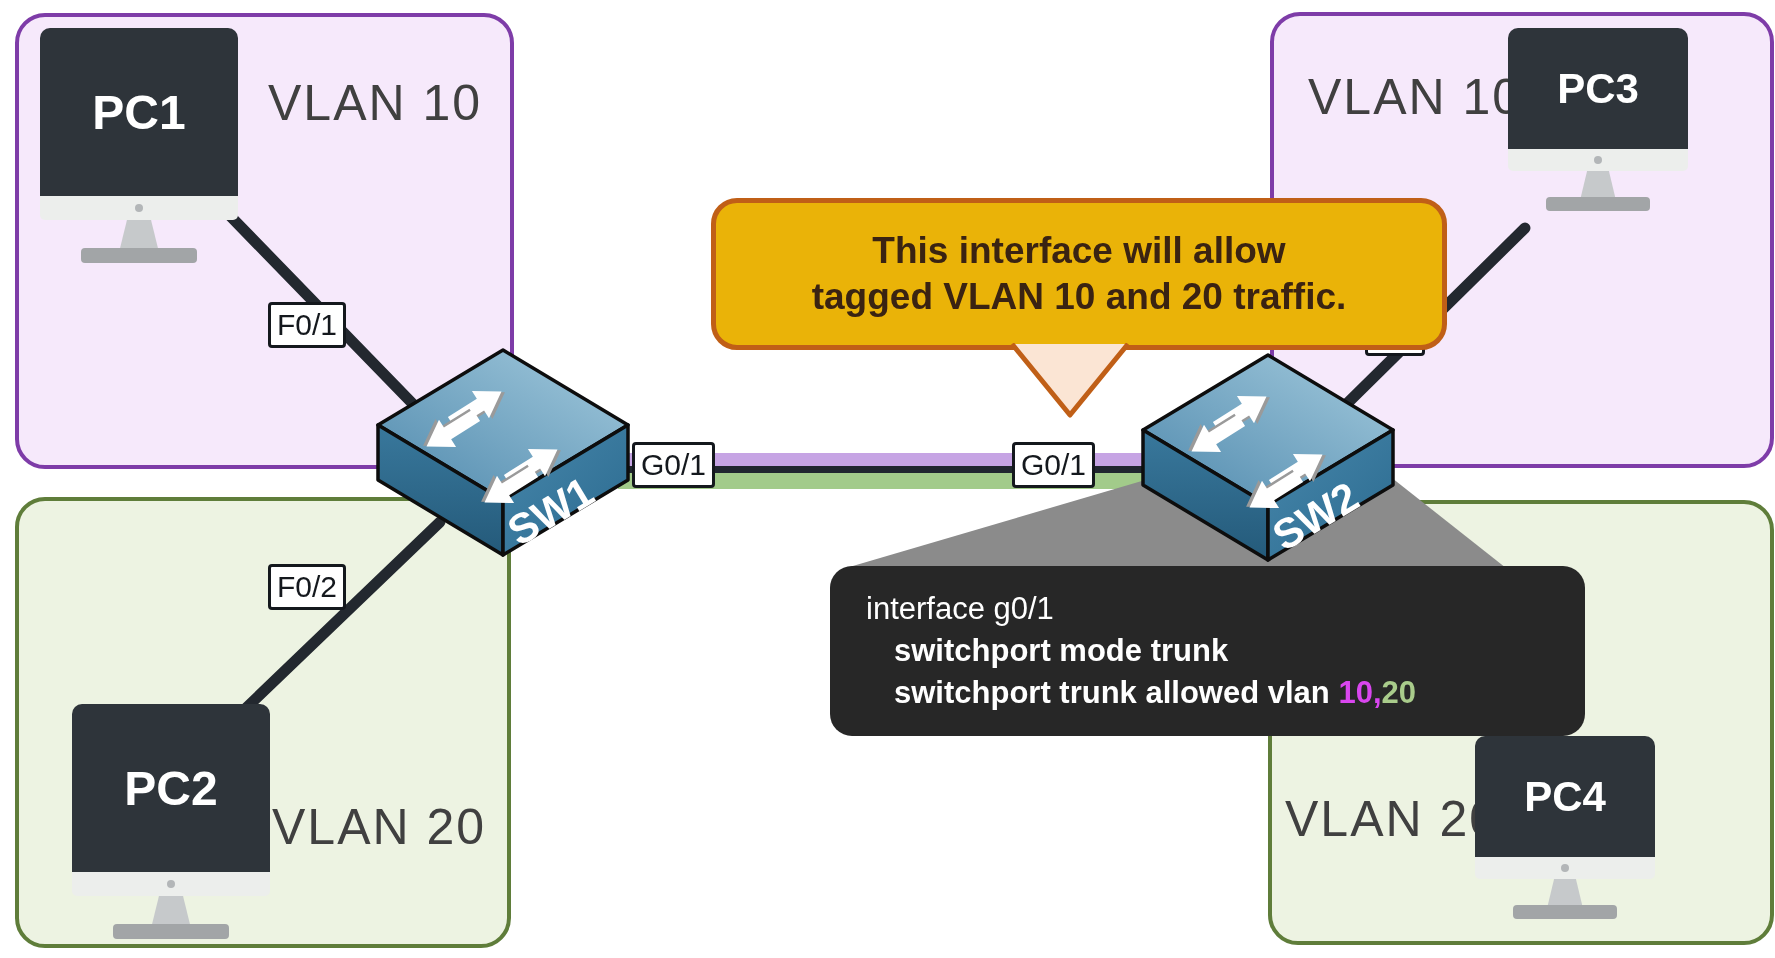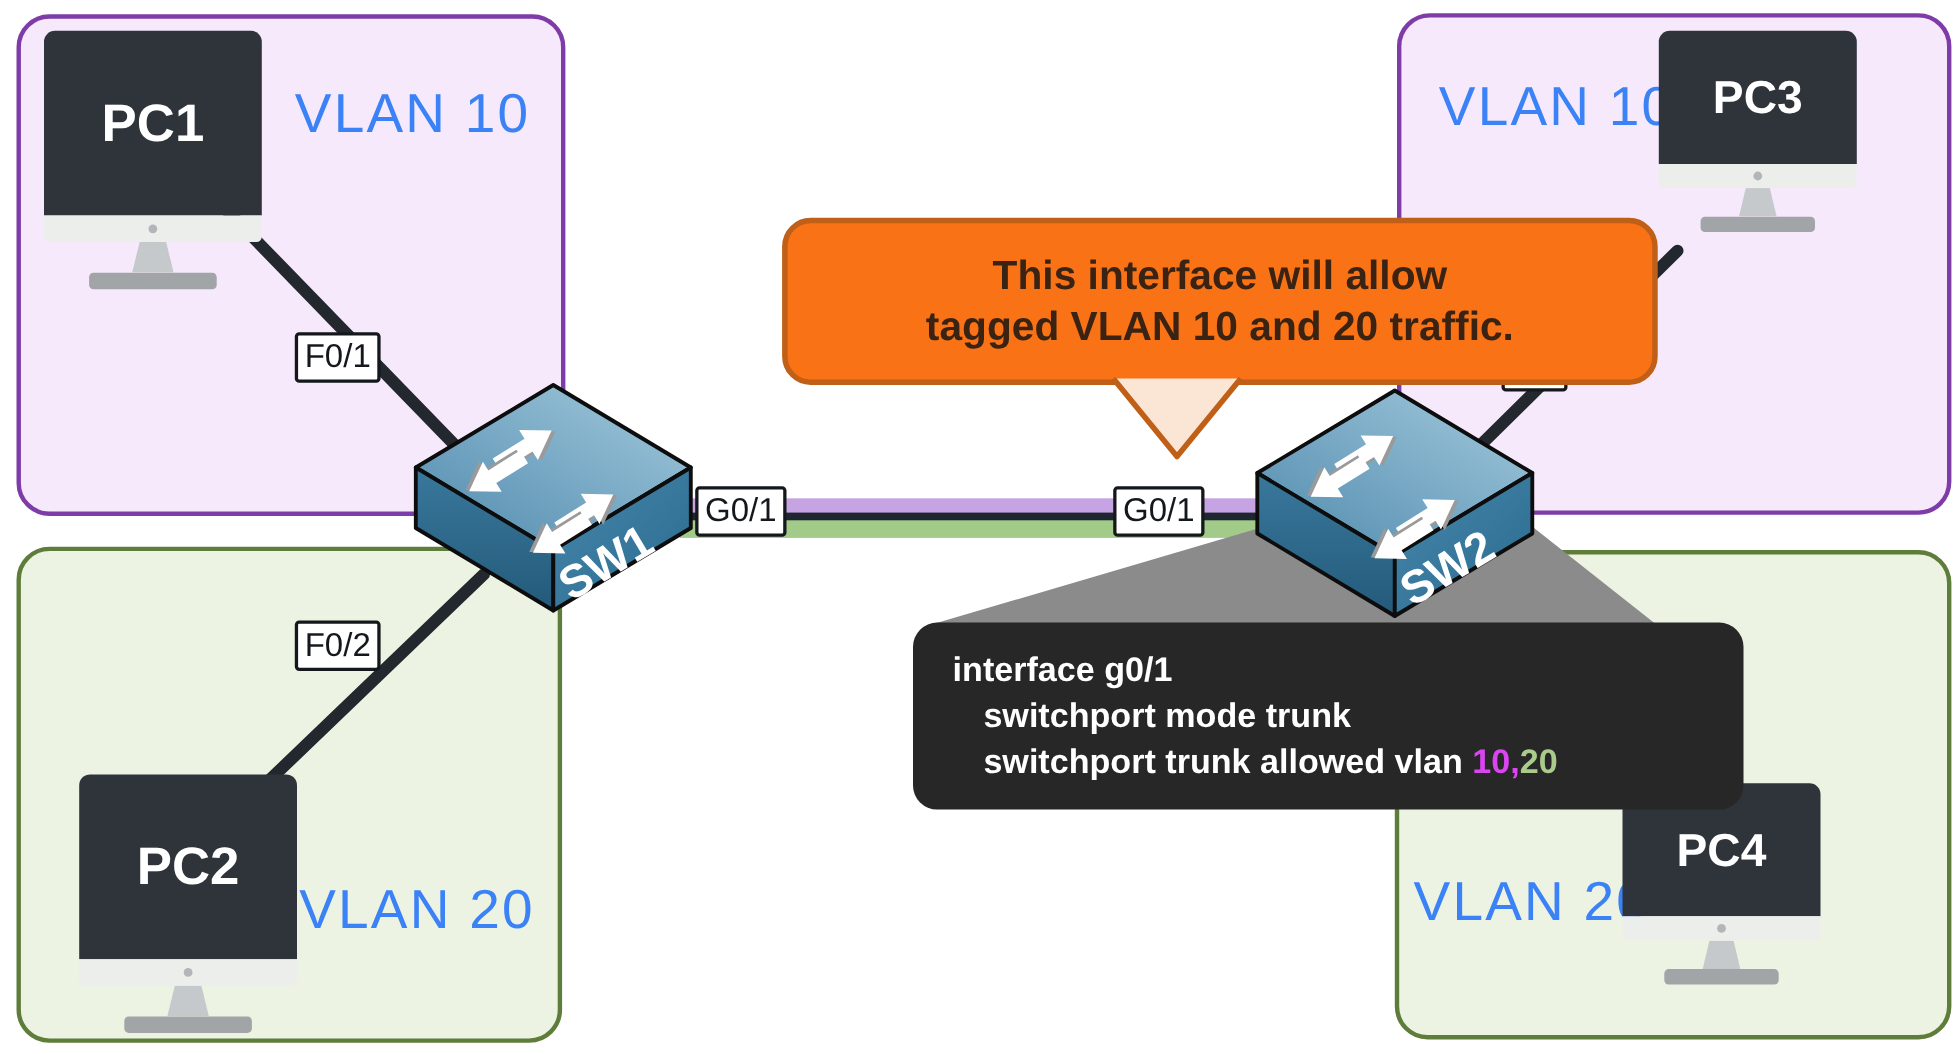--- a/index.html
+++ b/index.html
@@ -6,21 +6,21 @@
   #canvas{position:relative;width:1775px;height:958px;background:#ffffff;overflow:hidden;
           font-family:"Liberation Sans",sans-serif;}
 
   
   .vlan-box{position:absolute;border-radius:30px;border:4.5px solid;z-index:1;}
   #box-tl{left:15px;top:13px;width:491px;height:448px;background:#f6e9fb;border-color:#7e3ca8;}
   #box-bl{left:15px;top:497px;width:488px;height:443px;background:#edf3e2;border-color:#5f7d3a;}
   #box-tr{left:1270px;top:12px;width:496px;height:448px;background:#f6e9fb;border-color:#7e3ca8;}
   #box-br{left:1268px;top:500px;width:498px;height:437px;background:#edf3e2;border-color:#5f7d3a;}
 
-  .vlan-label{position:absolute;z-index:5;font-size:50px;font-weight:400;color:#3b82f6;
+  .vlan-label{position:absolute;z-index:5;font-size:50px;font-weight:400;color:#404040;
               letter-spacing:2px;white-space:nowrap;}
   #vlan-label-tl{left:268px;top:74px;}
   #vlan-label-bl{left:272px;top:798px;}
   #vlan-label-tr{left:1308px;top:68px;}
   #vlan-label-br{left:1285px;top:790px;}
 
   
   #wires{position:absolute;left:0;top:0;z-index:8;pointer-events:none;}
 
   
@@ -55,34 +55,34 @@
   .pc-big .base{width:116px;height:15px;}
   .pc-small{width:180px;padding-left:13px;}
   .pc-small .screen{height:121px;}
   .pc-small .pc-label{font-size:42px;}
   .pc-small .chin{height:22px;}
   .pc-small .stand{width:78px;height:26px;}
   .pc-small .base{width:104px;height:14px;}
   #pc1{left:40px;top:28px;}
   #pc2{left:52px;top:704px;padding-left:20px;}
   #pc3{left:1495px;top:28px;}
-  #pc4{left:1462px;top:712px;z-index:15;}
-
-  
-  #callout{position:absolute;left:711px;top:198px;width:796px;height:152px;z-index:40;
-           background:#f97316;border:5px solid #c05f17;border-radius:26px;box-sizing:border-box;
+  #pc4{left:1462px;top:736px;z-index:15;}
+
+  
+  #callout{position:absolute;left:711px;top:198px;width:736px;height:152px;z-index:40;
+           background:#eab308;border:5px solid #c05f17;border-radius:26px;box-sizing:border-box;
            display:flex;flex-direction:column;align-items:center;justify-content:center;}
   #callout .co-line{font-size:37px;font-weight:bold;color:#3a2312;line-height:1.25;white-space:nowrap;}
   #callout-tail{position:absolute;left:1000px;top:343px;z-index:41;}
 
   
   #config-box{position:absolute;left:830px;top:566px;width:755px;height:170px;z-index:50;
               background:#272727;border-radius:22px;box-sizing:border-box;
               padding:22px 0 0 36px;color:#ffffff;font-size:31px;line-height:1.36;}
-  #config-box .cfg-line1{font-weight:700;}
+  #config-box .cfg-line1{font-weight:400;}
   #config-box .cfg-line2,#config-box .cfg-line3{font-weight:bold;padding-left:28px;white-space:nowrap;}
   .cfg-vlan10{color:#d946ef;font-weight:bold;}
   .cfg-vlan20{color:#a9cc8b;font-weight:bold;}
 </style>
 </head>
 <body>
 
 <div id="canvas">
 
   <div class="vlan-box" id="box-tl"></div>

